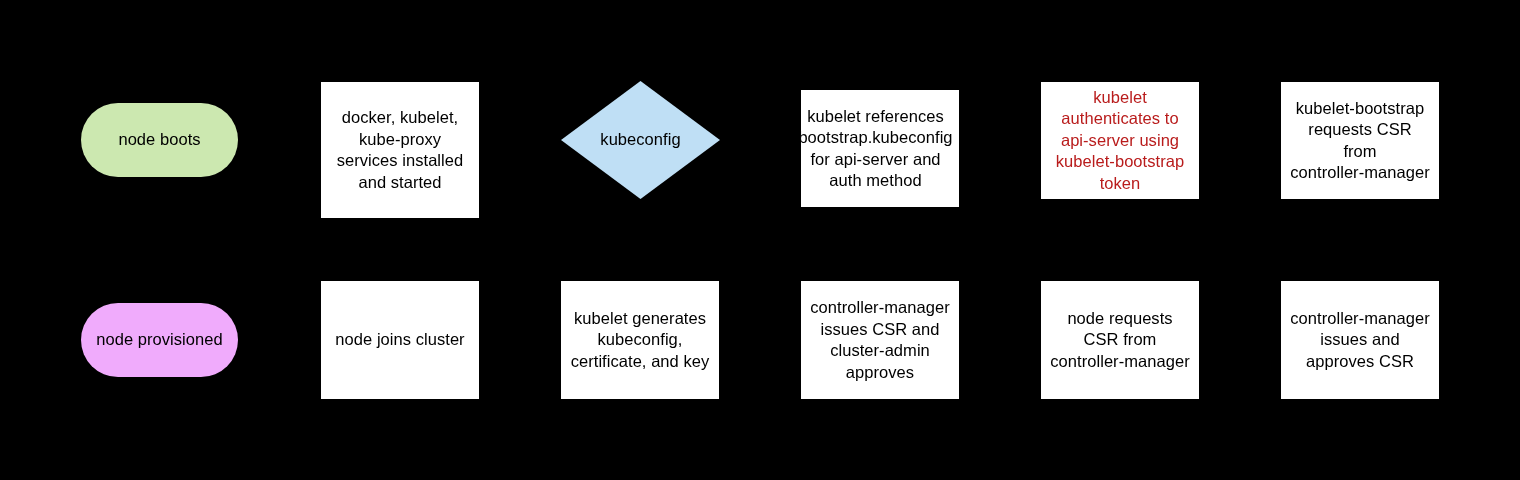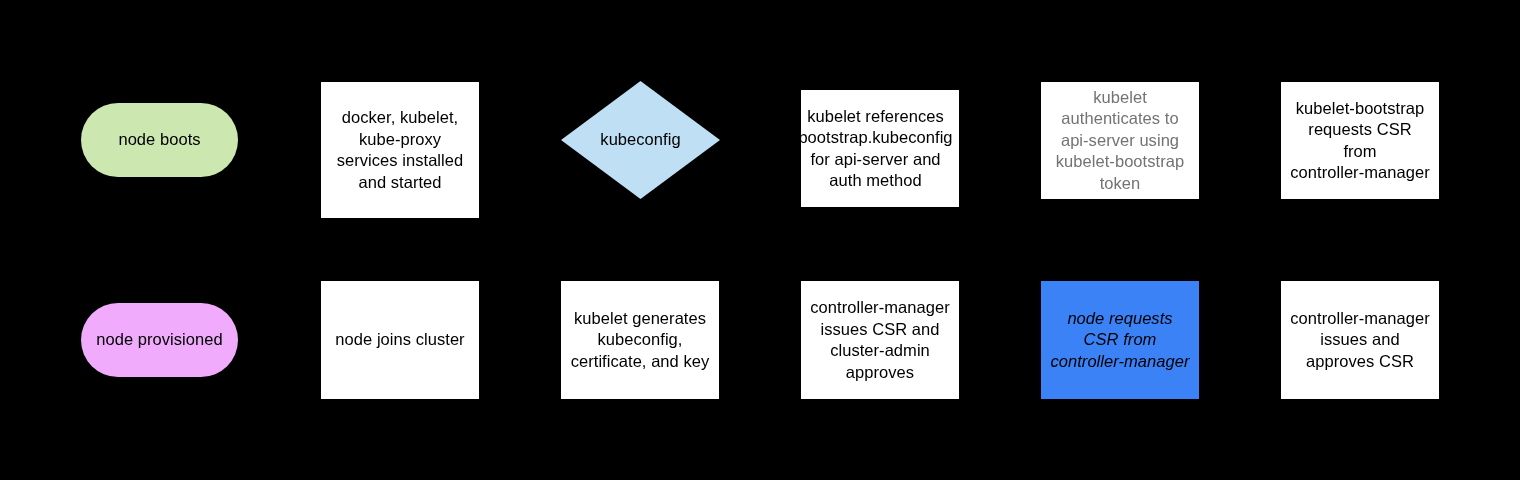--- a/index.html
+++ b/index.html
@@ -90,21 +90,21 @@
       <div class="diamond-shape" style="background: rgb(191, 223, 245);"></div>
       <span class="label" style="color: rgb(0, 0, 0);">kubeconfig</span>
     </div>
     <div class="node rect overflow" style="left: 801px; top: 82px; width: 158px; height: 117px; background: rgb(255, 255, 255); margin-top: 8px;">
       <span class="label" style="color: rgb(0, 0, 0);">kubelet references
 bootstrap.kubeconfig
 for api-server and
 auth method</span>
     </div>
     <div class="node rect" style="left: 1041px; top: 82px; width: 158px; height: 117px; background: rgb(255, 255, 255);">
-      <span class="label" style="color: #737373;">kubelet
+      <span class="label" style="color: #b91c1c;">kubelet
 authenticates to
 api-server using
 kubelet-bootstrap
 token</span>
     </div>
     <div class="node rect" style="left: 1281px; top: 82px; width: 158px; height: 117px; background: rgb(255, 255, 255);">
       <span class="label" style="color: rgb(0, 0, 0);">kubelet-bootstrap
 requests CSR
 from
 controller-manager</span>
@@ -119,21 +119,21 @@
       <span class="label" style="color: rgb(0, 0, 0);">kubelet generates
 kubeconfig,
 certificate, and key</span>
     </div>
     <div class="node rect" style="left: 801px; top: 281px; width: 158px; height: 118px; background: rgb(255, 255, 255);">
       <span class="label" style="color: rgb(0, 0, 0);">controller-manager
 issues CSR and
 cluster-admin
 approves</span>
     </div>
-    <div class="node rect" style="left: 1041px; top: 281px; width: 158px; height: 118px; background: #3b82f6; font-style: italic;">
+    <div class="node rect" style="left: 1041px; top: 281px; width: 158px; height: 118px; background: #ffffff;">
       <span class="label" style="color: rgb(0, 0, 0);">node requests
 CSR from
 controller-manager</span>
     </div>
     <div class="node rect" style="left: 1281px; top: 281px; width: 158px; height: 118px; background: rgb(255, 255, 255);">
       <span class="label" style="color: rgb(0, 0, 0);">controller-manager
 issues and
 approves CSR</span>
     </div>
   </div>

